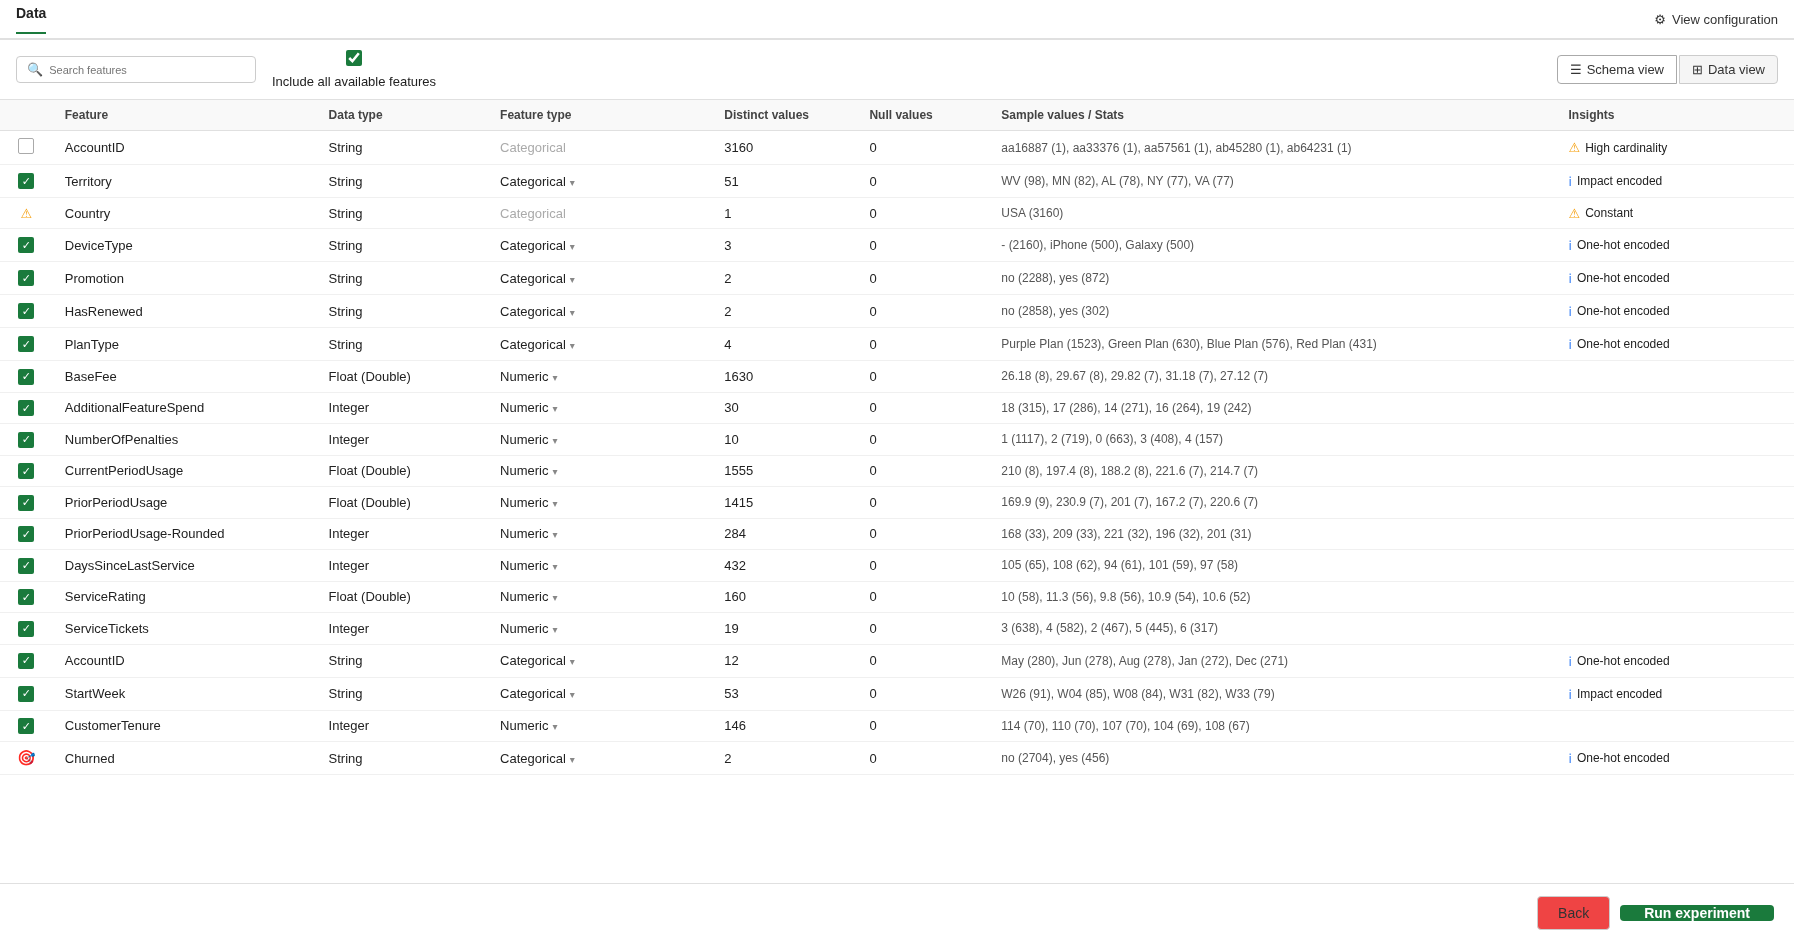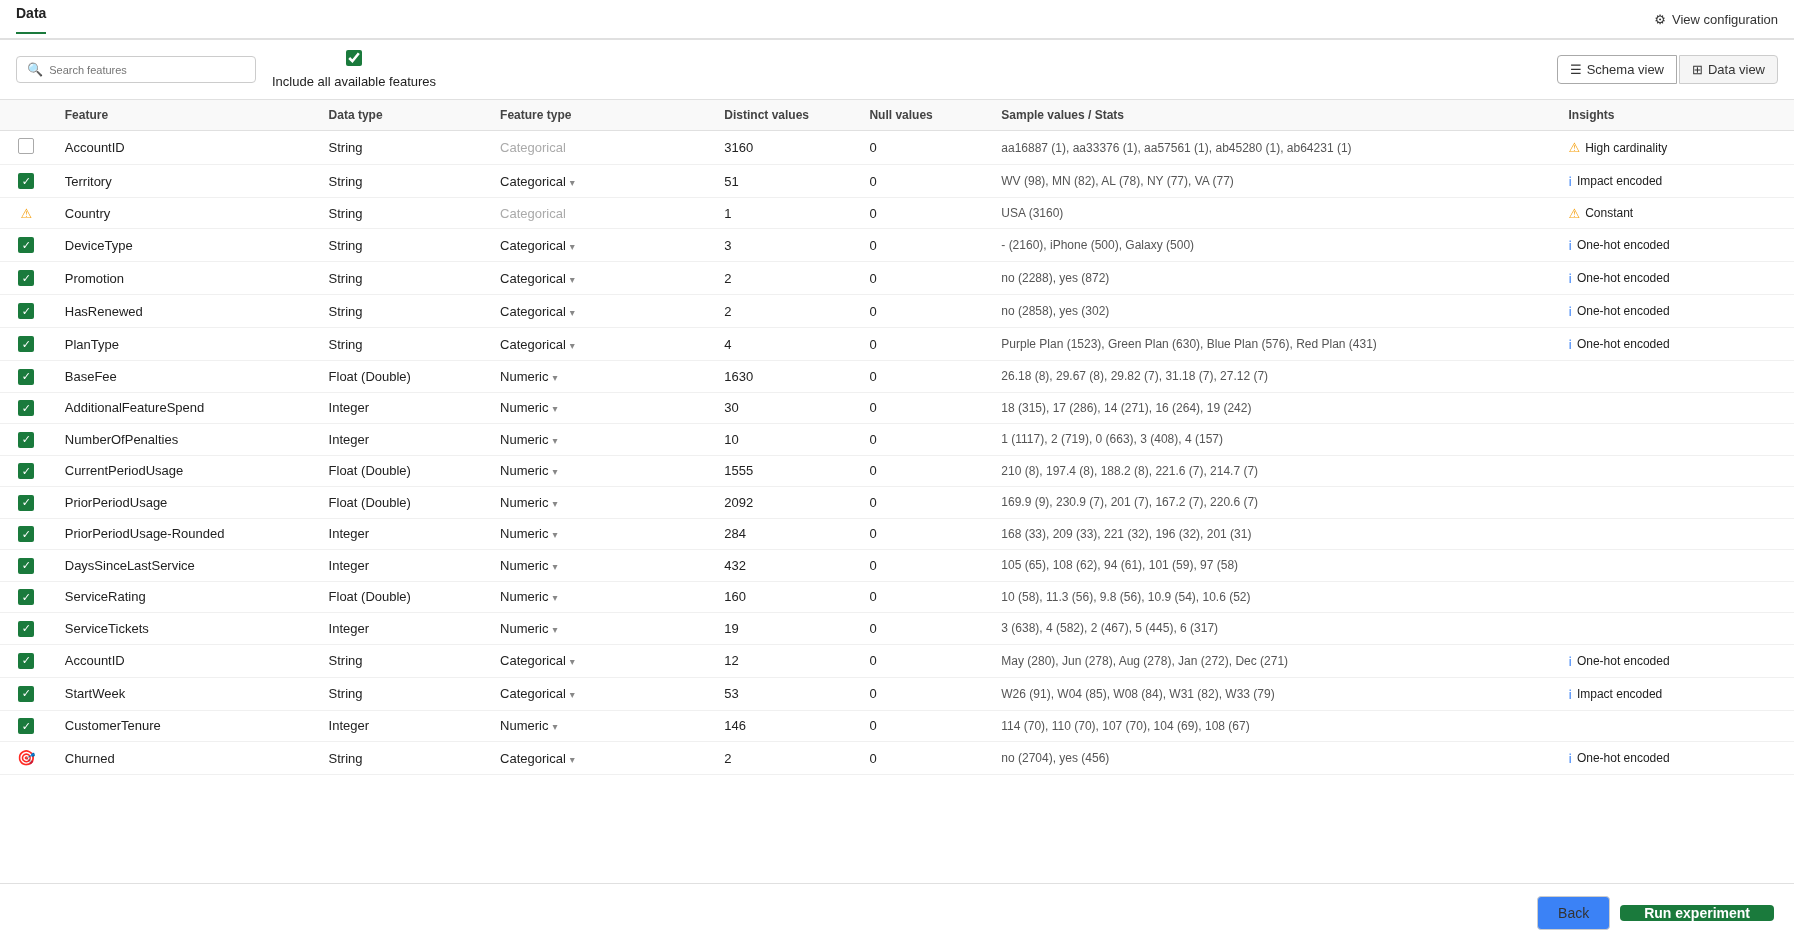--- a/index.html
+++ b/index.html
@@ -73,21 +73,21 @@
 
     .sample-text { color: #555; font-size: 12px; }
 
     .bottom-bar {
       position: fixed; bottom: 0; right: 0; left: 0;
       display: flex; justify-content: flex-end; align-items: center;
       gap: 10px; padding: 12px 20px; background: #fff;
       border-top: 1px solid #e0e0e0;
     }
     .btn-back {
-      padding: 8px 20px; border: 1px solid #ccc; background: #3b82f6;
+      padding: 8px 20px; border: 1px solid #ccc; background: #ef4444;
       border-radius: 4px; font-size: 14px; cursor: pointer; color: #333;
     }
     .btn-run {
       padding: 0 24px; border: none; background: #1a7a3c;
       border-radius: 4px; font-size: 14px; cursor: pointer; color: #fff; font-weight: 600;
     }
 
     .warn-icon { color: #f59e0b; }
     .info-icon { color: #3b82f6; }
   </style>
@@ -307,21 +307,21 @@
       <td class="col-sample sample-text">210 (8), 197.4 (8), 188.2 (8), 221.6 (7), 214.7 (7)</td>
       <td class="col-insights"></td>
     </tr>
         <tr>
       <td class="checkbox-cell col-check"><span class="cb-green"></span></td>
       <td class="col-feature">PriorPeriodUsage</td>
       <td class="col-datatype">Float (Double)</td>
       <td class="col-featuretype">
         <span class="feature-type-active">Numeric</span><span class="dropdown-arrow">▾</span>
       </td>
-      <td class="col-distinct">2092</td>
+      <td class="col-distinct">1415</td>
       <td class="col-null">0</td>
       <td class="col-sample sample-text">169.9 (9), 230.9 (7), 201 (7), 167.2 (7), 220.6 (7)</td>
       <td class="col-insights"></td>
     </tr>
         <tr>
       <td class="checkbox-cell col-check"><span class="cb-green"></span></td>
       <td class="col-feature">PriorPeriodUsage-Rounded</td>
       <td class="col-datatype">Integer</td>
       <td class="col-featuretype">
         <span class="feature-type-active">Numeric</span><span class="dropdown-arrow">▾</span>

